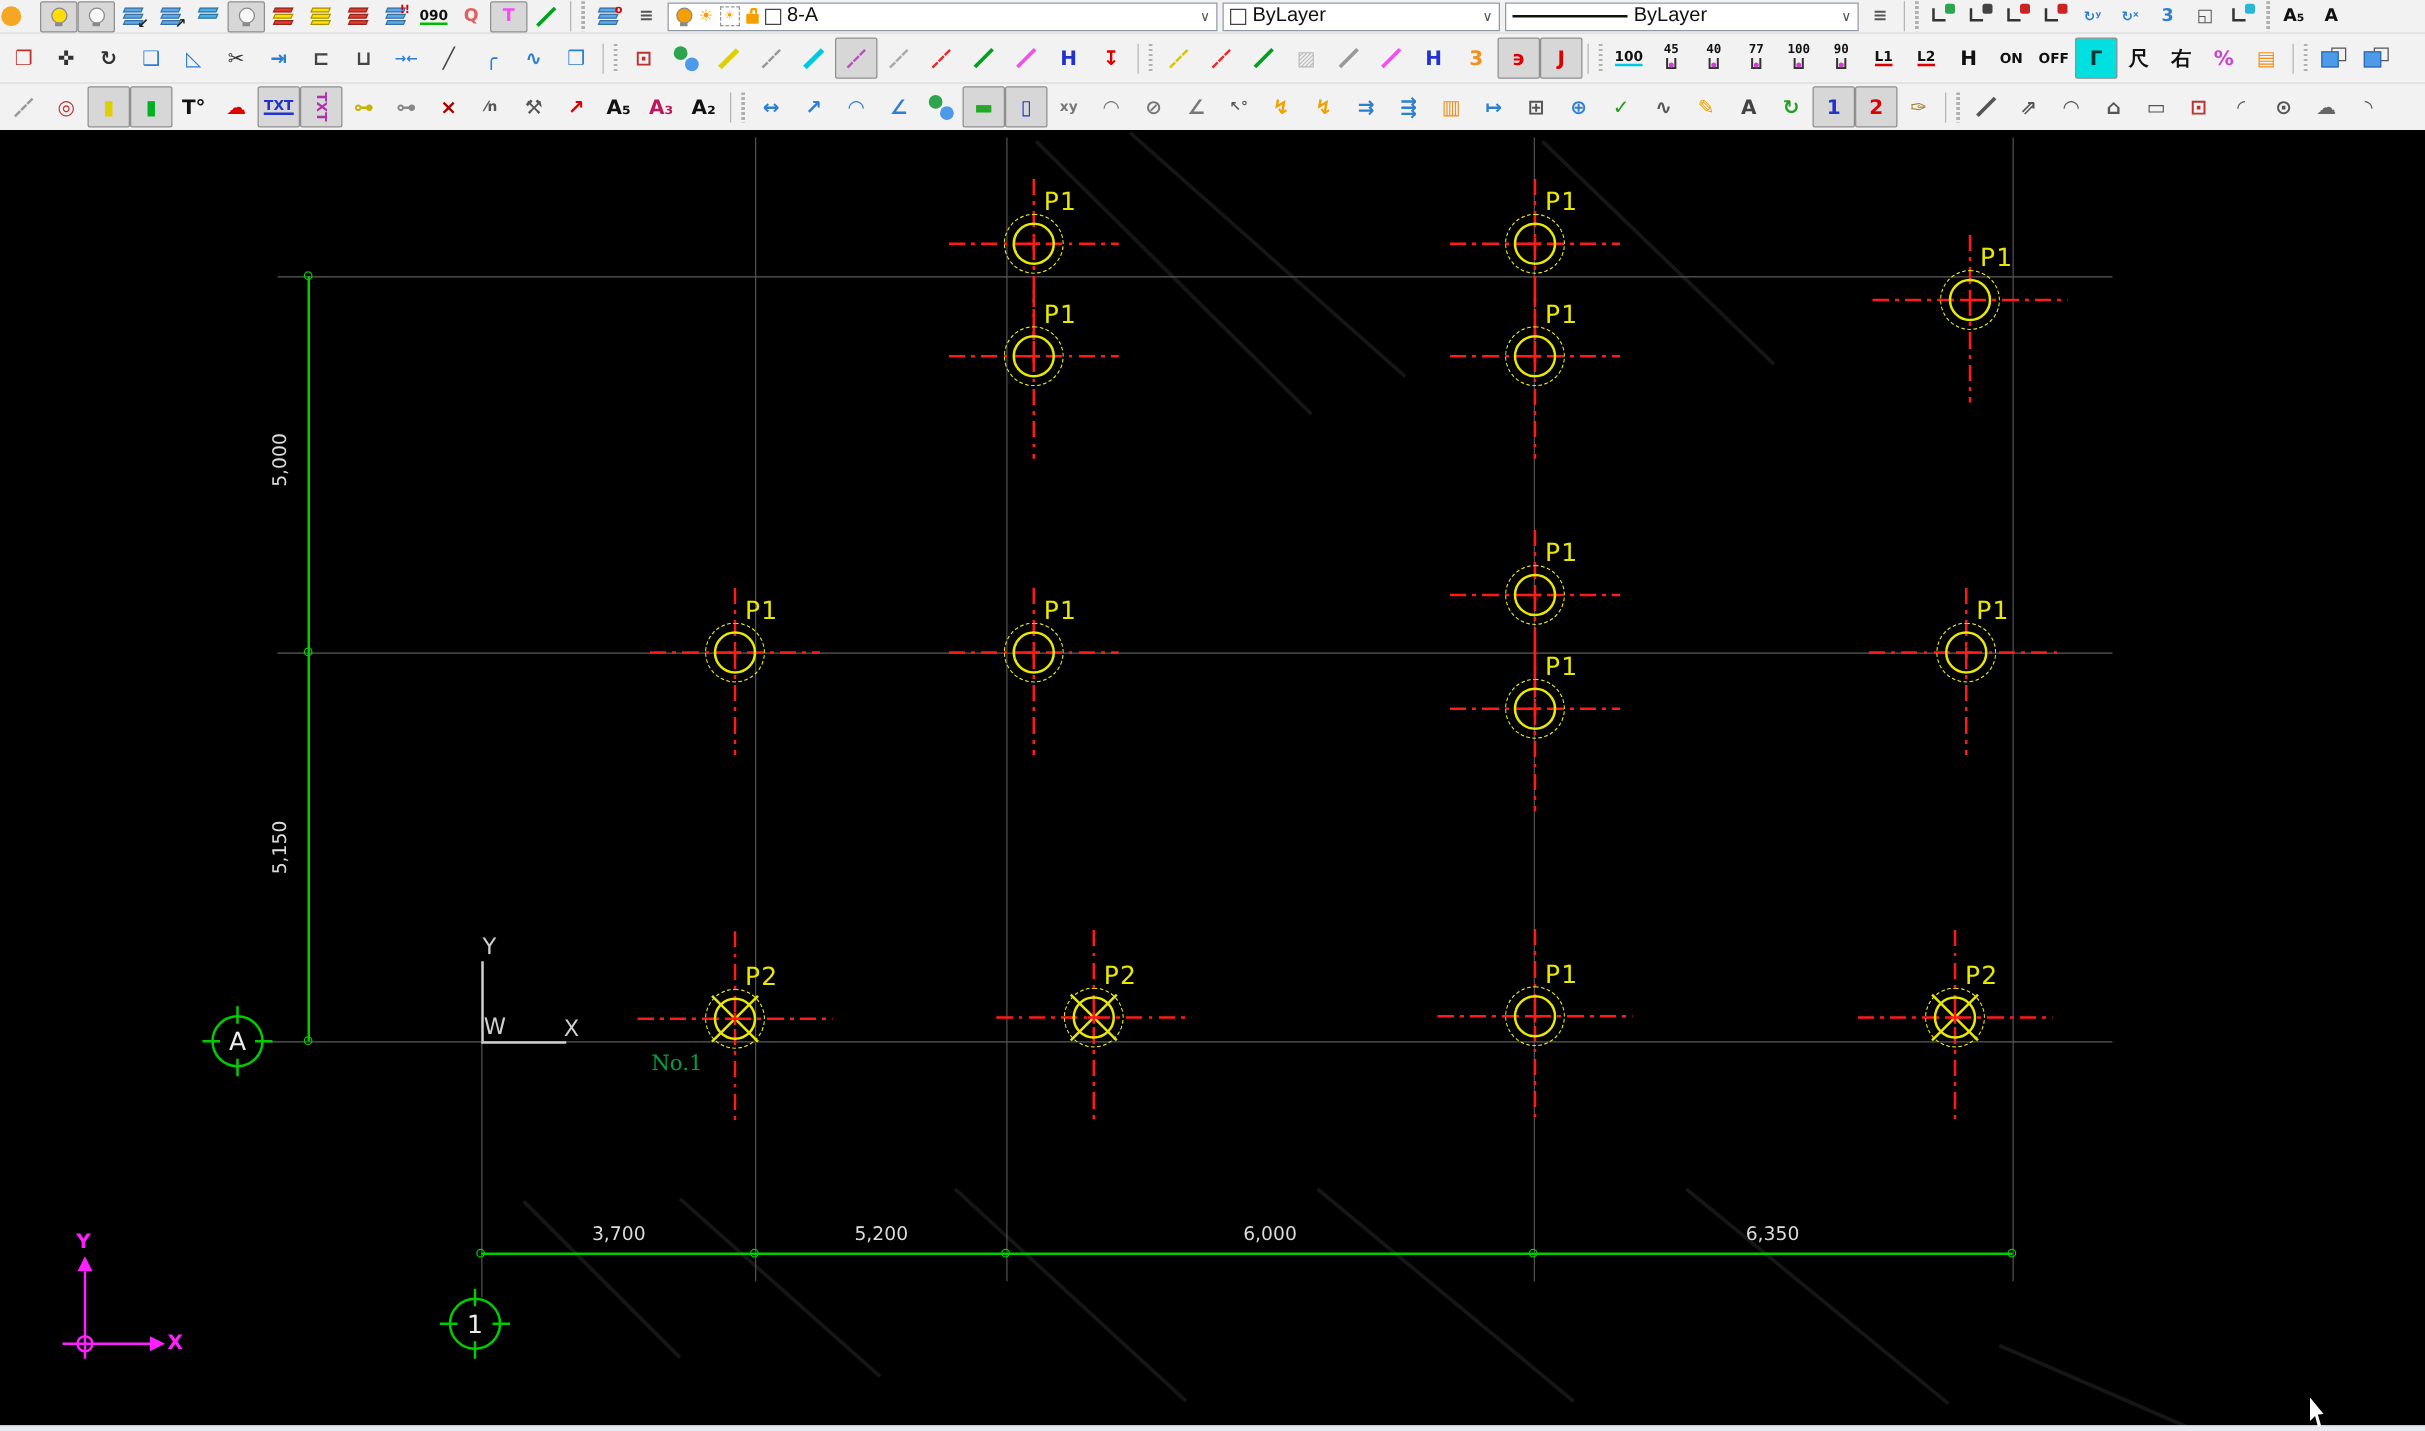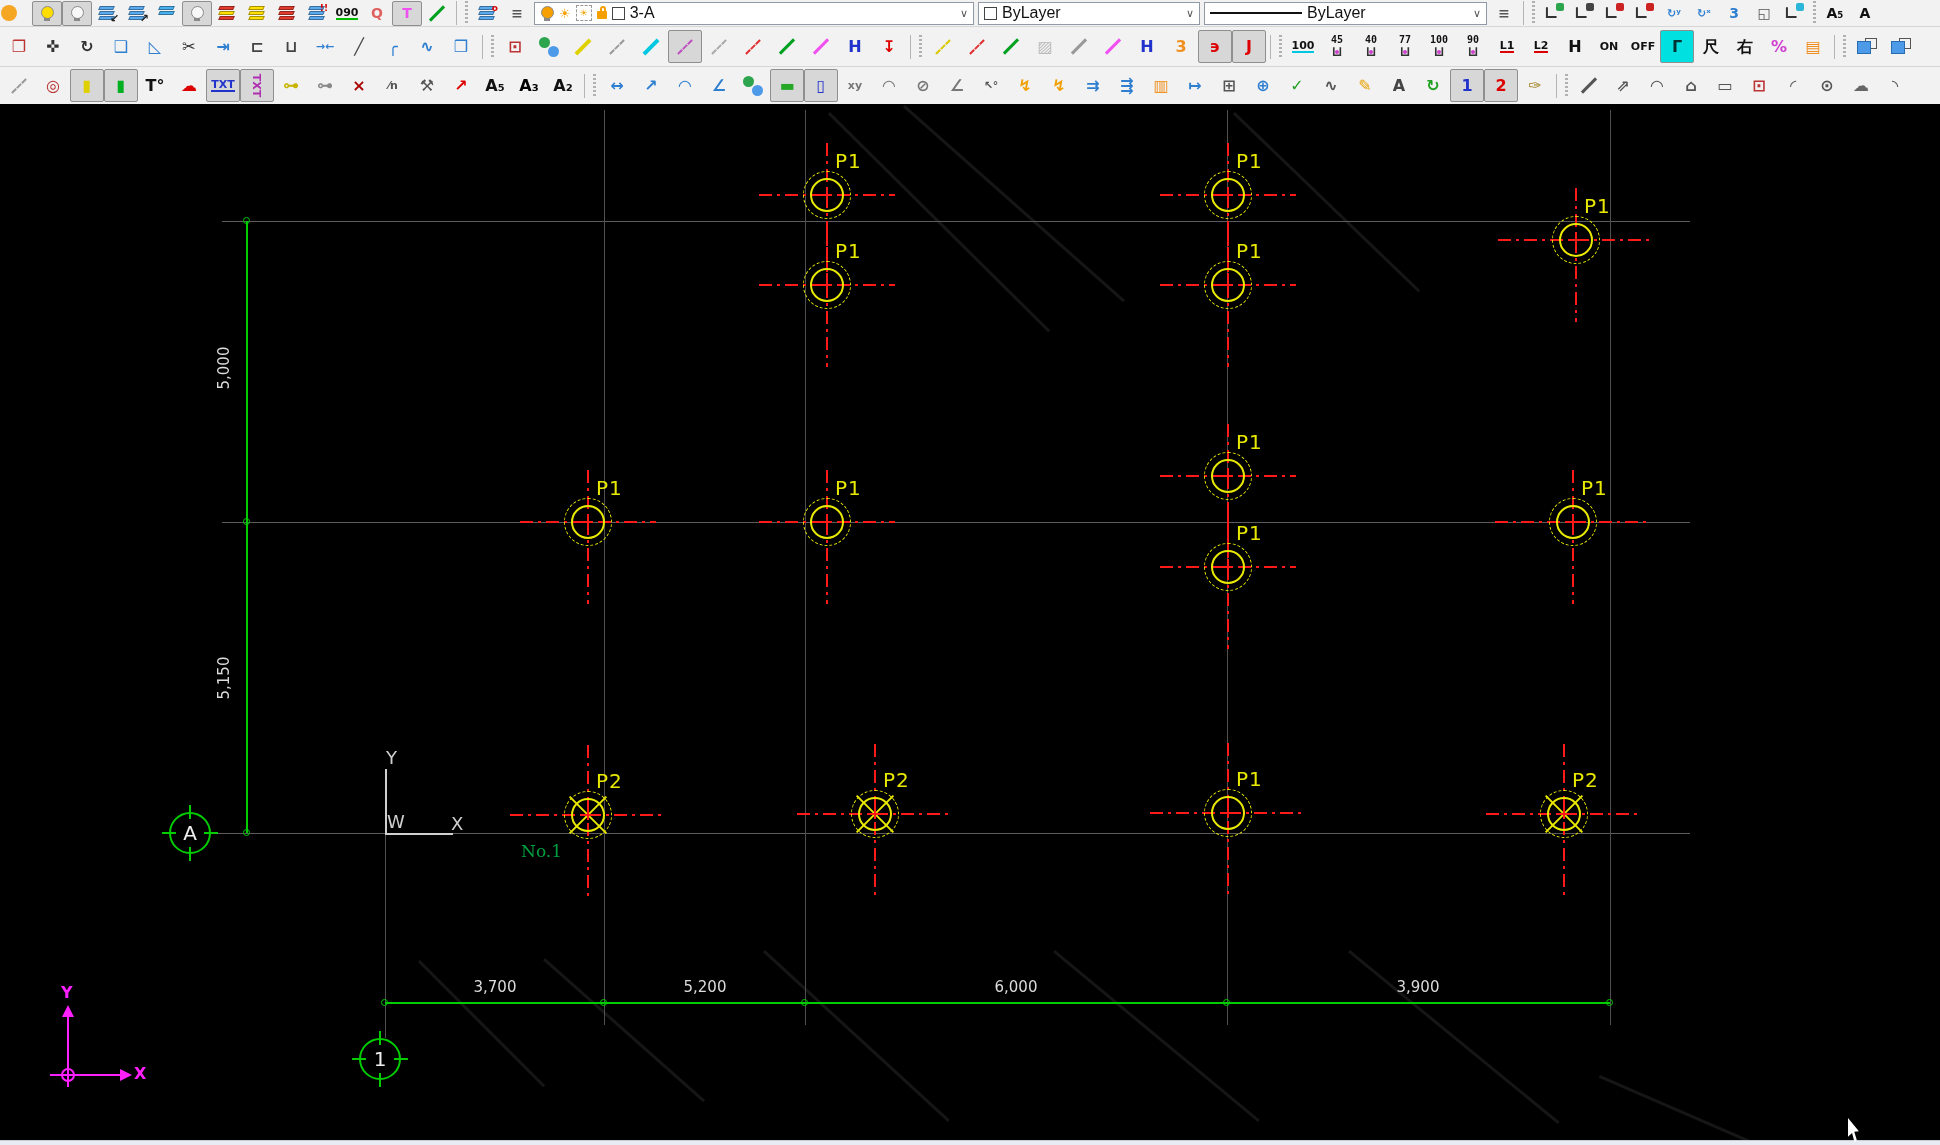--- a/index.html
+++ b/index.html
@@ -172,21 +172,21 @@
             <div class="bulbb"></div>
           </div>
           <span class="msun">☀</span>
           <div class="msunbox">
             <span class="msun">☀</span>
           </div>
           <div class="mlockb">
             <div class="mlocks"></div>
           </div>
           <div class="swatch"></div>
-          <span>3-A</span>
+          <span>8-A</span>
           <span class="chev">∨</span>
         </div>
         <div class="combo" style="width: 222px;">
           <div class="swatch"></div>
           <span>ByLayer</span>
           <span class="chev">∨</span>
         </div>
         <div class="combo" style="width: 283px;">
           <div class="ltline"></div>
           <span>ByLayer</span>
@@ -468,21 +468,21 @@
         <div class="tb-btn">
           <span class="glyph" style="color: rgb(85, 85, 85); font-size: 16px;">⚒</span>
         </div>
         <div class="tb-btn">
           <span class="glyph" style="color: rgb(221, 0, 0); font-size: 16px;">↗</span>
         </div>
         <div class="tb-btn">
           <span class="glyph" style="color: rgb(17, 17, 17); font-size: 16px;">A₅</span>
         </div>
         <div class="tb-btn">
-          <span class="glyph" style="color: #000000; font-size: 16px;">A₃</span>
+          <span class="glyph" style="color: #be185d; font-size: 16px;">A₃</span>
         </div>
         <div class="tb-btn">
           <span class="glyph" style="color: rgb(17, 17, 17); font-size: 16px;">A₂</span>
         </div>
         <div class="tb-sep"></div>
         <div class="tb-grip"></div>
         <div class="tb-btn">
           <span class="glyph" style="color: rgb(47, 127, 208); font-size: 16px;">↔</span>
         </div>
         <div class="tb-btn">
@@ -629,21 +629,21 @@
       <div class="abs dimtext" style="left: 195px; top: 564px; width: 60px; height: 20px; transform: rotate(-90deg); text-align: center;">5,150</div>
       <div class="abs" style="left: 385px; top: 898px; width: 1225px; height: 2px; background: rgb(0, 204, 0);"></div>
       <div class="abs" style="left: 381px; top: 895px; width: 7px; height: 7px; border: 1px solid rgb(0, 204, 0); border-radius: 50%; box-sizing: border-box;"></div>
       <div class="abs" style="left: 600px; top: 895px; width: 7px; height: 7px; border: 1px solid rgb(0, 204, 0); border-radius: 50%; box-sizing: border-box;"></div>
       <div class="abs" style="left: 801px; top: 895px; width: 7px; height: 7px; border: 1px solid rgb(0, 204, 0); border-radius: 50%; box-sizing: border-box;"></div>
       <div class="abs" style="left: 1223px; top: 895px; width: 7px; height: 7px; border: 1px solid rgb(0, 204, 0); border-radius: 50%; box-sizing: border-box;"></div>
       <div class="abs" style="left: 1606px; top: 895px; width: 7px; height: 7px; border: 1px solid rgb(0, 204, 0); border-radius: 50%; box-sizing: border-box;"></div>
       <div class="abs dimtext" style="left: 455px; top: 874px; width: 80px; height: 18px; text-align: center;">3,700</div>
       <div class="abs dimtext" style="left: 665px; top: 874px; width: 80px; height: 18px; text-align: center;">5,200</div>
       <div class="abs dimtext" style="left: 976px; top: 874px; width: 80px; height: 18px; text-align: center;">6,000</div>
-      <div class="abs dimtext" style="left: 1378px; top: 874px; width: 80px; height: 18px; text-align: center;">3,900</div>
+      <div class="abs dimtext" style="left: 1378px; top: 874px; width: 80px; height: 18px; text-align: center;">6,350</div>
       <div class="abs bubble" style="left: 169px; top: 708px; width: 42px; height: 42px;">
         <span>A</span>
       </div>
       <div class="abs" style="left: 189px; top: 701px; width: 2px; height: 14px; background: rgb(0, 204, 0);"></div>
       <div class="abs" style="left: 189px; top: 743px; width: 2px; height: 14px; background: rgb(0, 204, 0);"></div>
       <div class="abs" style="left: 162px; top: 728px; width: 14px; height: 2px; background: rgb(0, 204, 0);"></div>
       <div class="abs" style="left: 204px; top: 728px; width: 14px; height: 2px; background: rgb(0, 204, 0);"></div>
       <div class="abs bubble" style="left: 359px; top: 934px; width: 42px; height: 42px;">
         <span>1</span>
       </div>

